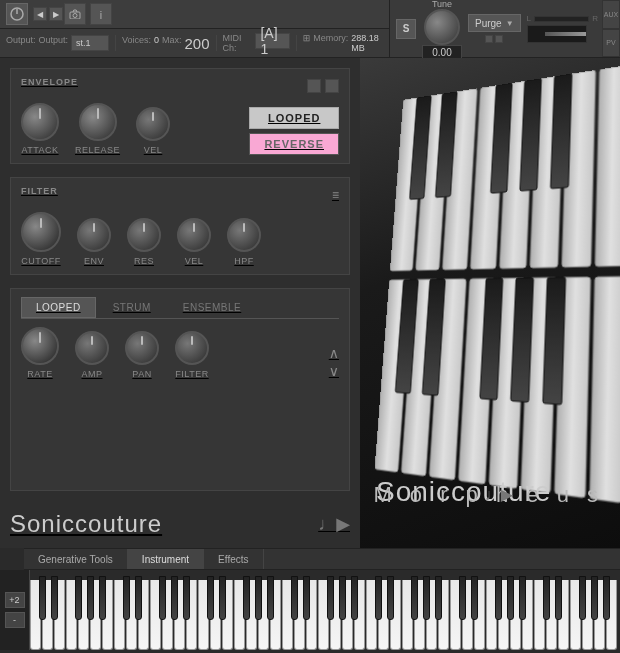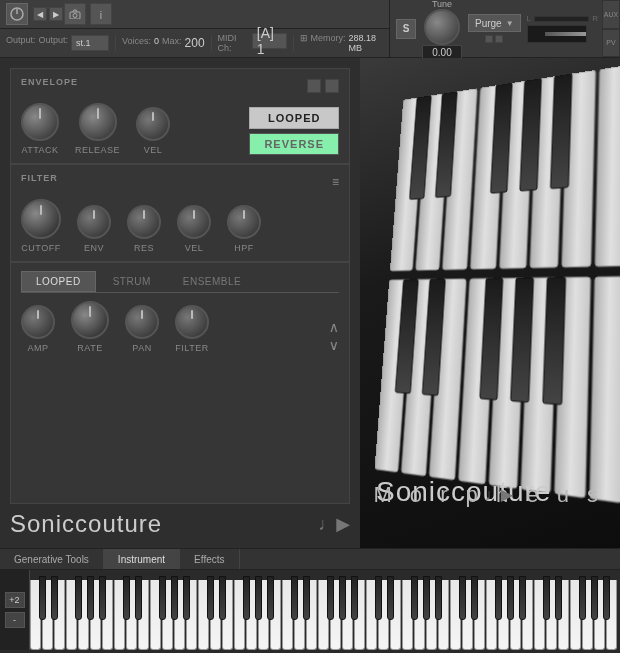--- a/index.html
+++ b/index.html
@@ -201,21 +201,22 @@
       height: 490px;
     }
 
     
     .left-panel {
       width: 360px;
       background: #2e2e2e;
       padding: 10px;
       display: flex;
       flex-direction: column;
-      gap: 0;
+      gap: 13px;
+      text-decoration: underline;
     }
 
     
     .section-box {
       background: #363636;
       border: 1px solid #444;
       padding: 8px 10px;
     }
     .section-label {
       font-size: 9px;
@@ -293,21 +294,21 @@
       border: 1px solid #555;
       cursor: pointer;
       letter-spacing: 1px;
     }
     .env-btn.active {
       background: #c8c8c8;
       color: #222;
       border-color: #aaa;
     }
     .env-btn.inactive {
-      background: #86efac;
+      background: #f9a8d4;
       color: #666;
       border-color: #555;
     }
 
     
     .filter-menu-icon {
       font-size: 12px;
       color: #888;
       cursor: pointer;
     }
@@ -383,20 +384,21 @@
     }
 
     
     .bottom-tabs {
       height: 22px;
       background: #333;
       border-top: 1px solid #222;
       border-bottom: 1px solid #222;
       display: flex;
       align-items: stretch;
+      margin-left: 24px;
     }
     .bottom-tab {
       padding: 0 14px;
       font-size: 10px;
       color: #aaa;
       display: flex;
       align-items: center;
       border-right: 1px solid #444;
       cursor: pointer;
     }
@@ -489,21 +491,21 @@
         <span style="font-size:9px;color:#888;">Output:</span>
         <div class="dropdown" style="background:#555;border:1px solid #444;color:#ccc;font-size:9px;padding:1px 8px 1px 4px;height:16px;min-width:38px;display:flex;align-items:center;">
           <span>st.1</span>
         </div>
       </div>
       <div class="sep-v"></div>
       <div class="sub-item">
         <span style="font-size:9px;color:#888;">Voices:</span>
         <span style="font-size:9px;color:#ccc;">0</span>
         <span style="font-size:9px;color:#888;">Max:</span>
-        <span style="font-size:12px;color:#ccc;">200</span>
+        <span style="font-size:15px;color:#ccc;">200</span>
       </div>
       <div class="sep-v"></div>
       <div class="sub-item">
         <span style="font-size:9px;color:#888;">MIDI Ch:</span>
         <div class="dropdown" style="background:#555;border:1px solid #444;color:#ccc;font-size:14px;padding:1px 4px;height:16px;display:flex;align-items:center;">
           <span>[A] 1</span>
         </div>
       </div>
       <div class="sep-v"></div>
       <div class="sub-item">
@@ -615,26 +617,26 @@
 
     <div class="section-box" style="flex:1;">
       <div class="tabs-row">
         <button class="tab-btn active">LOOPED</button>
         <button class="tab-btn inactive">STRUM</button>
         <button class="tab-btn inactive">ENSEMBLE</button>
       </div>
       <div style="display:flex;align-items:flex-end;gap:12px;">
         <div class="knobs-row">
           <div class="knob-group">
+            <div class="knob knob-md" style="background:radial-gradient(circle at 35% 35%, #888,#1e1e1e);"></div>
+            <span class="knob-label">RATE</span>
+          </div>
+          <div class="knob-group">
             <div class="knob knob-sm" style="background:radial-gradient(circle at 35% 35%, #777,#2a2a2a);"></div>
             <span class="knob-label">AMP</span>
-          </div>
-          <div class="knob-group">
-            <div class="knob knob-md" style="background:radial-gradient(circle at 35% 35%, #888,#1e1e1e);"></div>
-            <span class="knob-label">RATE</span>
           </div>
           <div class="knob-group">
             <div class="knob knob-sm" style="background:radial-gradient(circle at 35% 35%, #777,#2a2a2a);"></div>
             <span class="knob-label">PAN</span>
           </div>
           <div class="knob-group">
             <div class="knob knob-sm" style="background:radial-gradient(circle at 35% 35%, #777,#2a2a2a);"></div>
             <span class="knob-label">FILTER</span>
           </div>
         </div>

